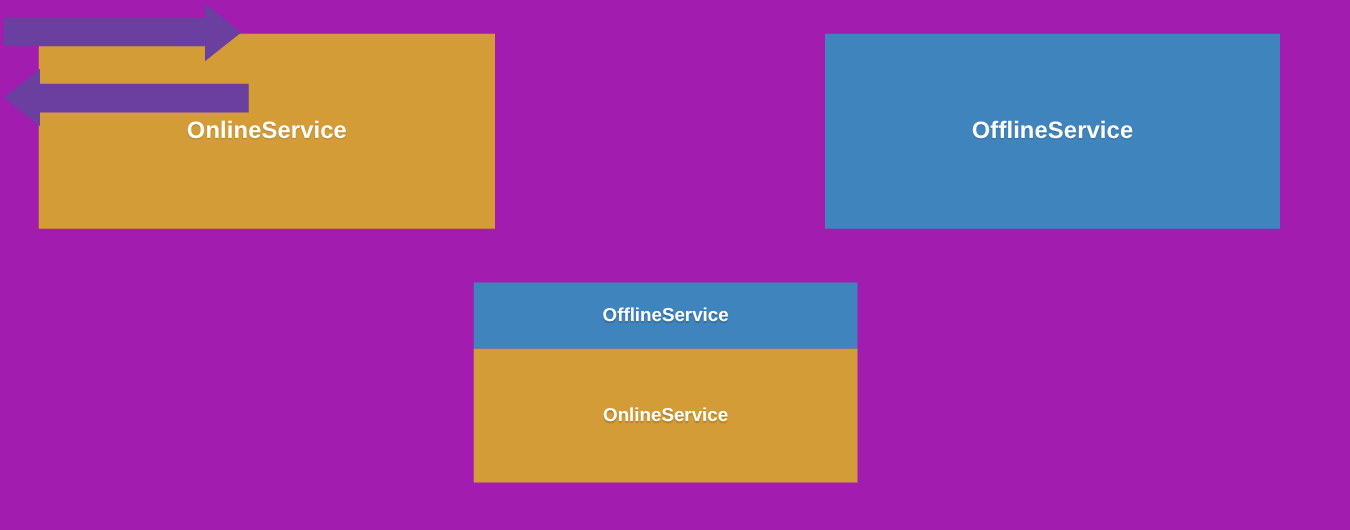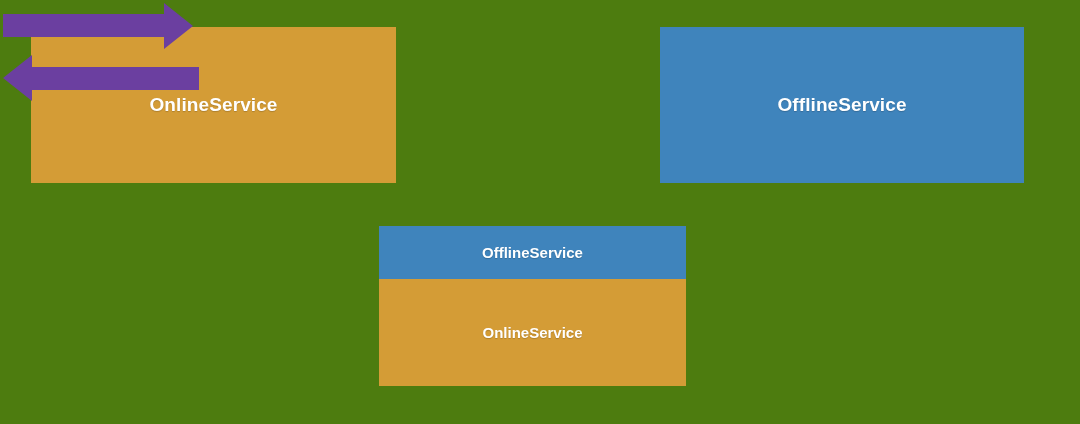--- a/index.html
+++ b/index.html
@@ -9,21 +9,21 @@
   }
   body {
     font-family: "Liberation Sans", sans-serif;
     -webkit-font-smoothing: antialiased;
   }
 
   #canvas {
     position: relative;
     width: 1080px;
     height: 424px;
-    background: #4d7c0f;
+    background: #a21caf;
     overflow: hidden;
   }
 
   
   .node-box {
     position: absolute;
     display: flex;
     align-items: center;
     justify-content: center;
     box-sizing: border-box;

